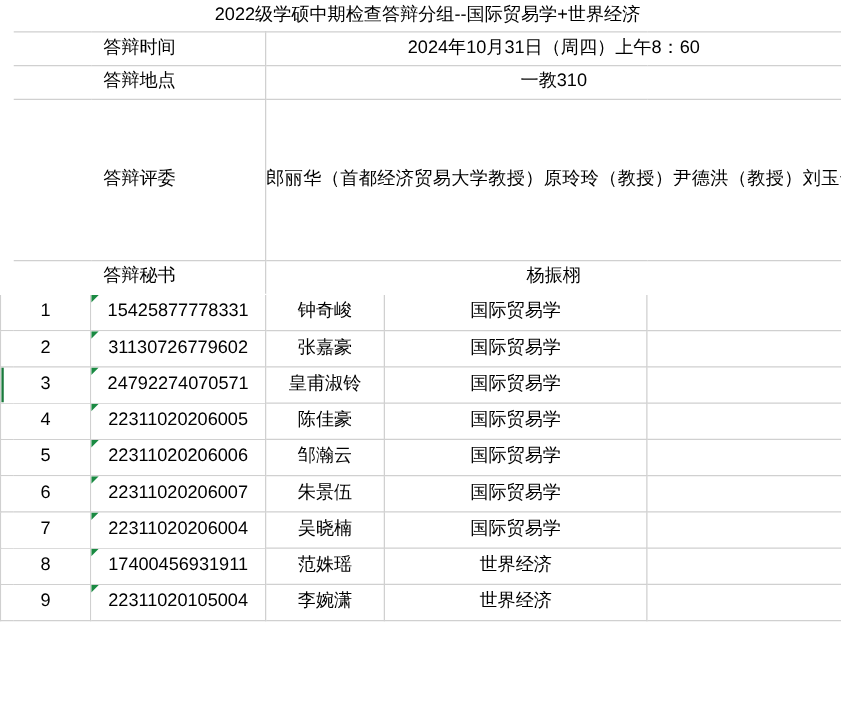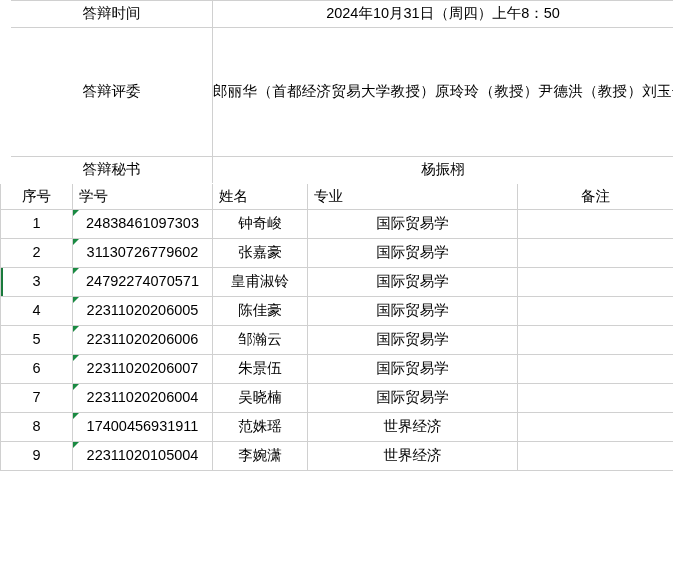--- a/index.html
+++ b/index.html
@@ -147,46 +147,48 @@
   <table class="grid">
     <colgroup>
       <col class="c0">
         <col class="c1">
         <col class="c2">
         <col class="c3">
         <col class="c4">
         <col class="c5">
     </colgroup>
     <tbody>
+      <tr class="row-h24">
+        <td class="blank-left"></td>
+        <td class="title-cell" colspan="5">2022级学硕中期检查答辩分组--国际贸易学+世界经济</td>
+      </tr>
       <tr class="row-h26">
         <td class="blank-left"></td>
         <td class="lbl" colspan="2">答辩时间</td>
-        <td class="val" colspan="3">2024年10月31日（周四）上午8：50</td>
+        <td class="val" colspan="3">2024年10月31日（周四）上午8：60</td>
+      </tr>
+      <tr class="row-h26">
+        <td class="blank-left"></td>
+        <td class="lbl" colspan="2">答辩地点</td>
+        <td class="val" colspan="3">一教310</td>
       </tr>
       <tr>
         <td class="blank-left"></td>
         <td class="committee-label" colspan="2">答辩评委</td>
         <td class="committee-value" colspan="3">郎丽华（首都经济贸易大学教授）原玲玲（教授）尹德洪（教授）刘玉奇（副教授）杨静（博士）</td>
       </tr>
       <tr class="row-h26">
         <td class="secretary-blank"></td>
         <td class="lbl secretary-label" colspan="2">答辩秘书</td>
         <td class="val secretary-value" colspan="3">杨振栩</td>
       </tr>
-      <tr class="hdr">
-        <td colspan="2">序号</td>
-        <td class="left-al">学号</td>
-        <td class="left-al">姓名</td>
-        <td class="left-al">专业</td>
-        <td>备注</td>
-      </tr>
 
       <tr class="data-row">
         <td class="sn" colspan="2">1</td>
-        <td class="id-cell"><span class="flag"></span><span>24838461097303</span></td>
+        <td class="id-cell"><span class="flag"></span><span>15425877778331</span></td>
         <td>钟奇峻</td>
         <td>国际贸易学</td>
         <td></td>
       </tr>
       <tr class="data-row">
         <td class="sn" colspan="2">2</td>
         <td class="id-cell"><span class="flag"></span><span>31130726779602</span></td>
         <td>张嘉豪</td>
         <td>国际贸易学</td>
         <td></td>

